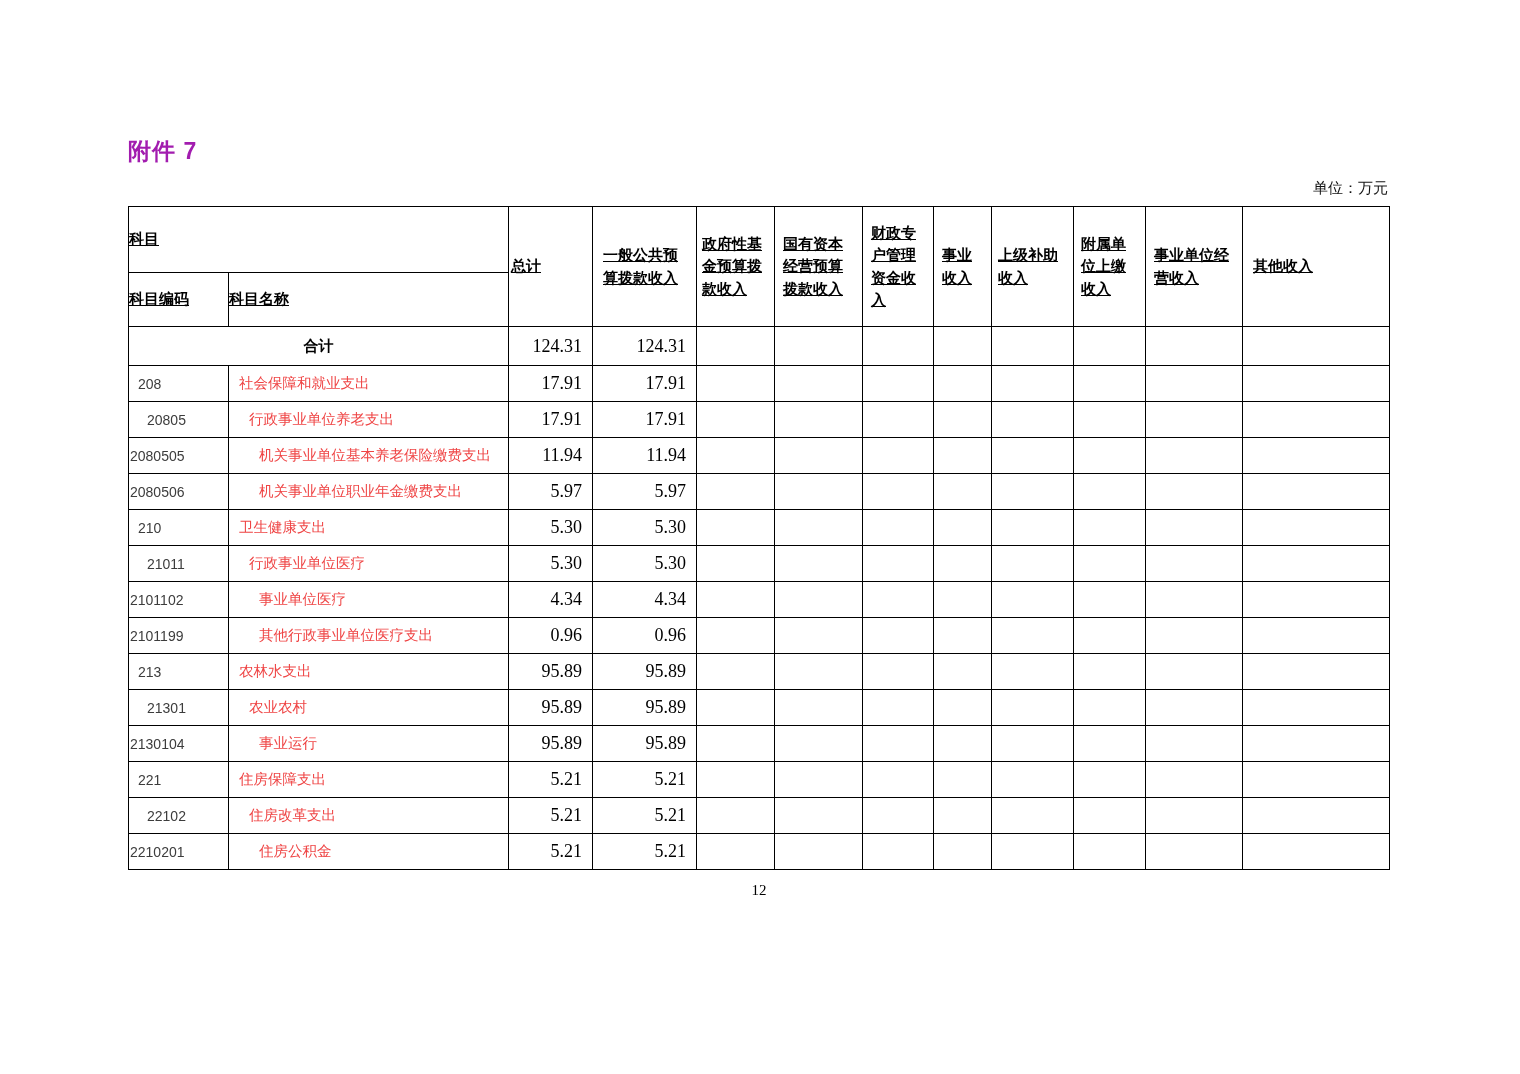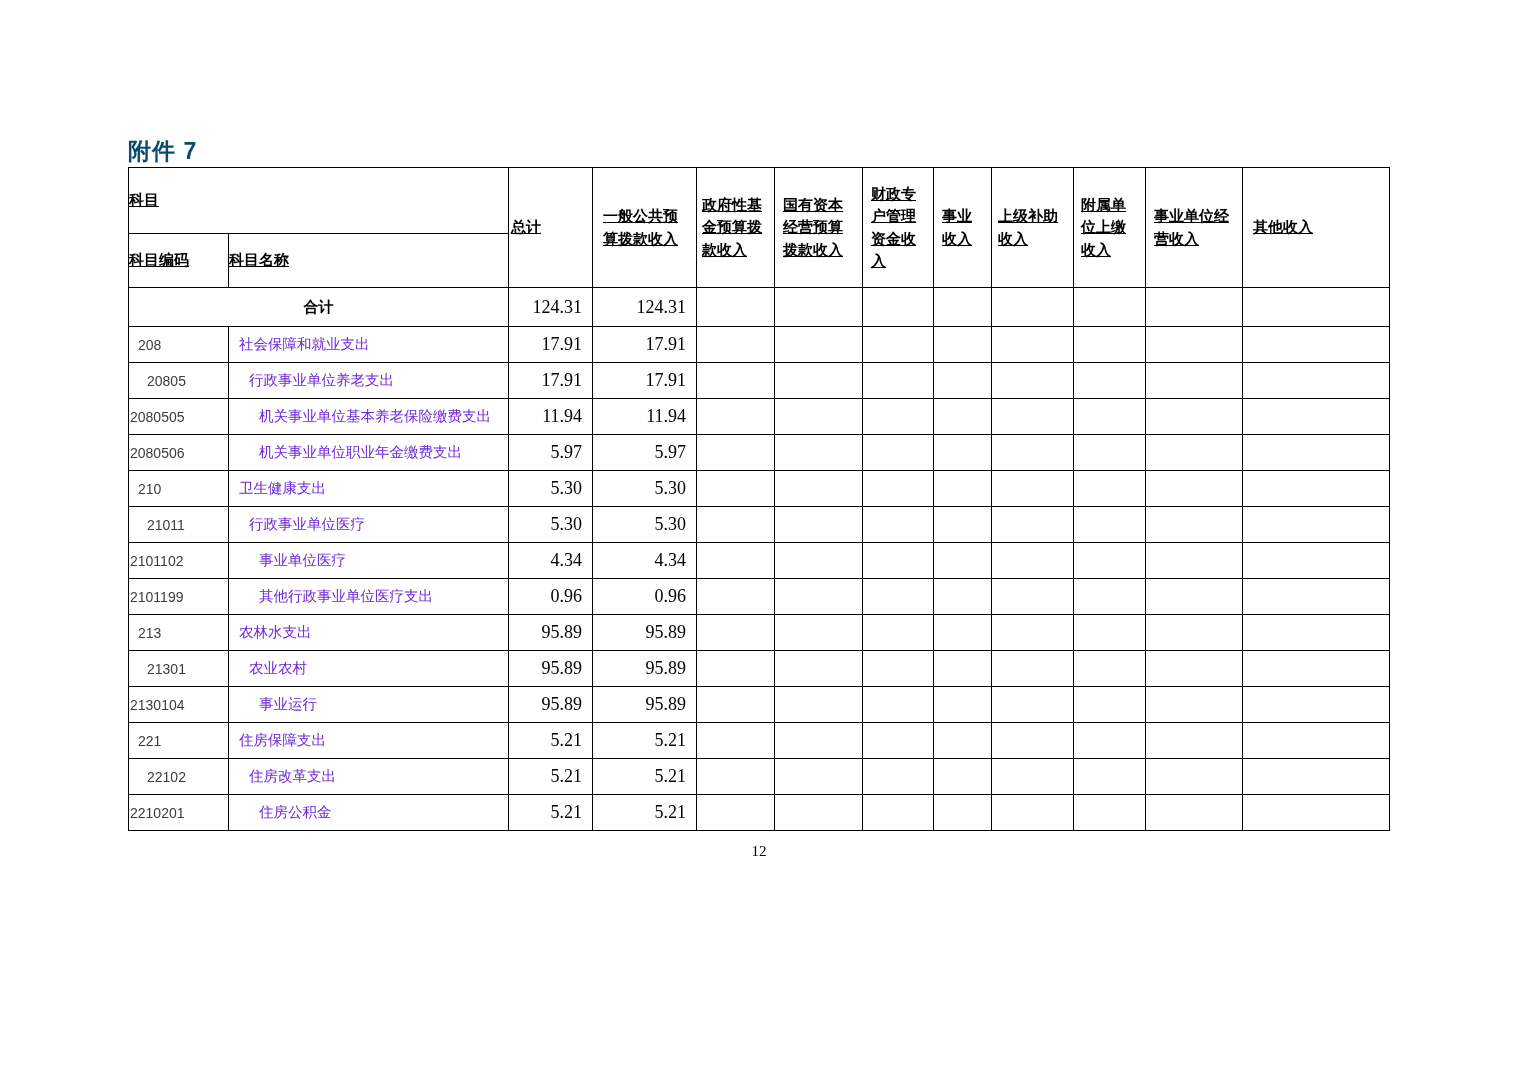--- a/index.html
+++ b/index.html
@@ -15,21 +15,21 @@
   .sheet {
     width: 1262px;
     margin-left: 128px;
   }
   .attachment {
     margin-top: 136px;
     font-family: "Liberation Sans", sans-serif;
     font-weight: bold;
     font-size: 23px;
     letter-spacing: 1px;
-    color: #0c4a6e;
+    color: #a21caf;
   }
   .title {
     margin: 24px 0 0 0;
     text-align: center;
     font-family: "Liberation Serif", serif;
     font-weight: bold;
     font-size: 33px;
     letter-spacing: 1px;
     color: #000;
   }
@@ -83,21 +83,21 @@
     font-size: 14px;
     color: #3c3c3c;
     text-align: left;
   }
   td.code.lvl1 { padding-left: 9px; }
   td.code.lvl2 { padding-left: 18px; }
   td.code.lvl3 { }
   td.name {
     font-family: "Liberation Serif", serif;
     font-size: 14.5px;
-    color: #6d28d9;
+    color: #ef4444;
     text-align: left;
     word-break: break-all;
   }
   td.name.lvl1 { padding-left: 10px; }
   td.name.lvl2 { padding-left: 20px; }
   td.name.lvl3 { padding-left: 30px; }
   td.num {
     font-family: "Liberation Serif", serif;
     font-size: 18px;
     text-align: right;
@@ -118,20 +118,21 @@
   }
 </style>
 </head>
 <body>
 
 <div class="sheet">
 
   <div class="attachment">附件 7</div>
 
 
+  <div class="unit-note">单位：万元</div>
 
   <table class="income">
     <colgroup>
       <col style="width:100px">
         <col style="width:280px">
         <col style="width:84px">
       <col style="width:104px">
         <col style="width:78px">
         <col style="width:88px">
       <col style="width:71px">

